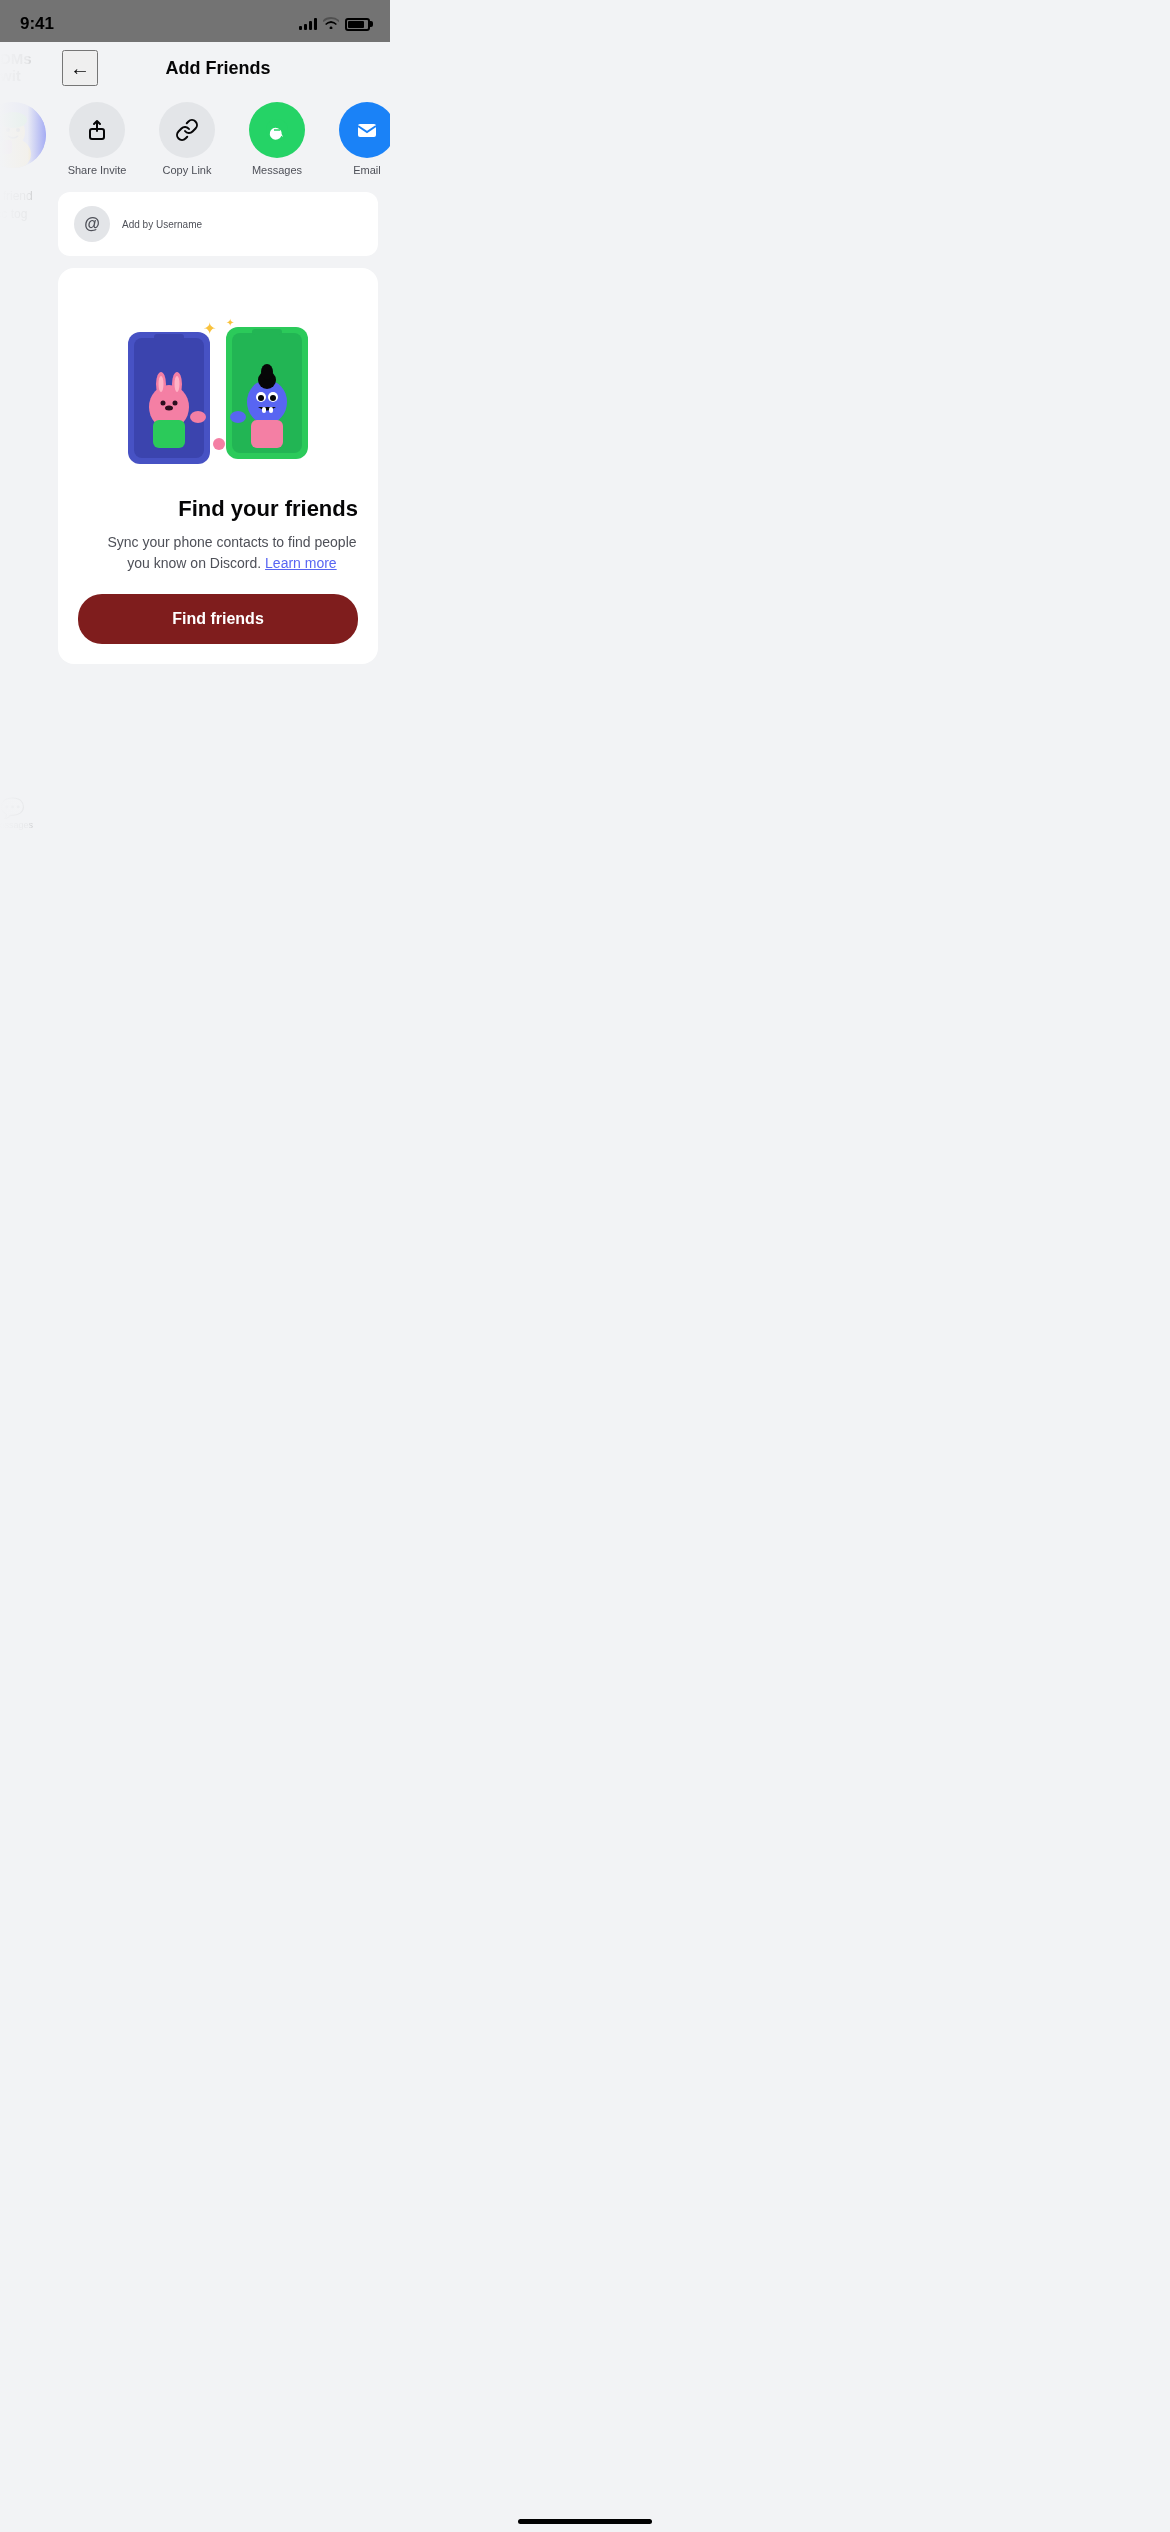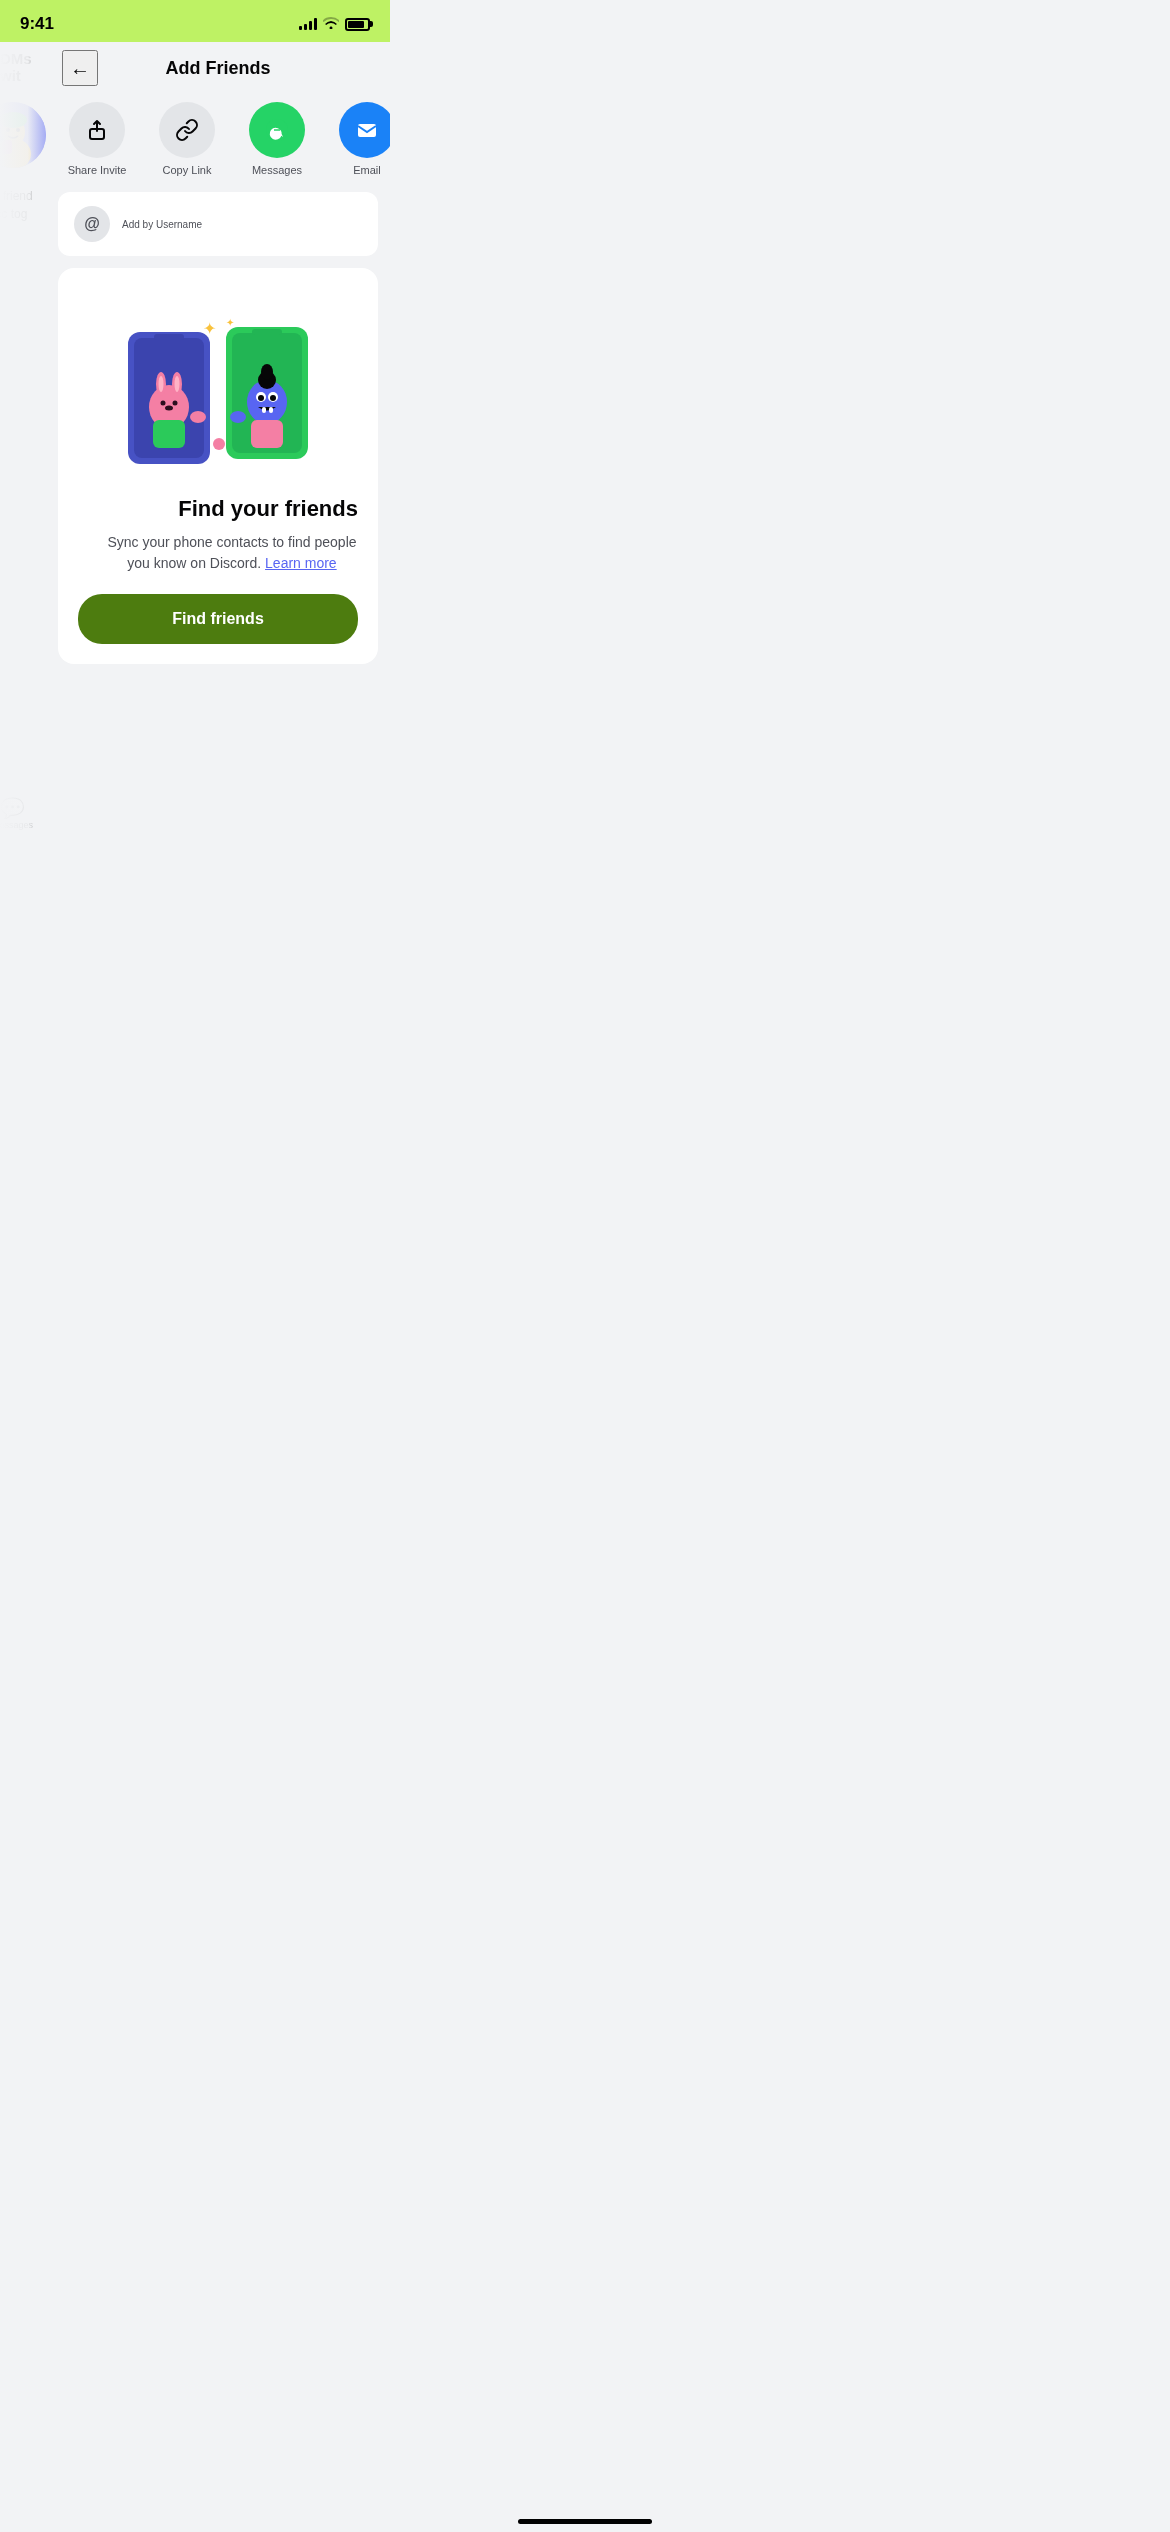--- a/index.html
+++ b/index.html
@@ -13,21 +13,21 @@
       overflow: hidden;
       position: relative;
     }
 
     
     .status-bar {
       display: flex;
       justify-content: space-between;
       align-items: center;
       padding: 14px 20px 8px 20px;
-      background: #bef264;
+      background: #737373;
       position: relative;
       z-index: 10;
     }
 
     .status-time {
       font-size: 17px;
       font-weight: 600;
       color: #000;
     }
 
@@ -262,21 +262,21 @@
       margin-bottom: 20px;
       margin-left: 28px;
     }
 
     .learn-more-link {
       color: #5865f2;
     }
 
     .find-friends-button {
       width: 100%;
-      background: #4d7c0f;
+      background: #7f1d1d;
       color: white;
       font-size: 16px;
       font-weight: 700;
       border: none;
       border-radius: 24px;
       padding: 16px;
       cursor: pointer;
       text-align: center;
     }
 

